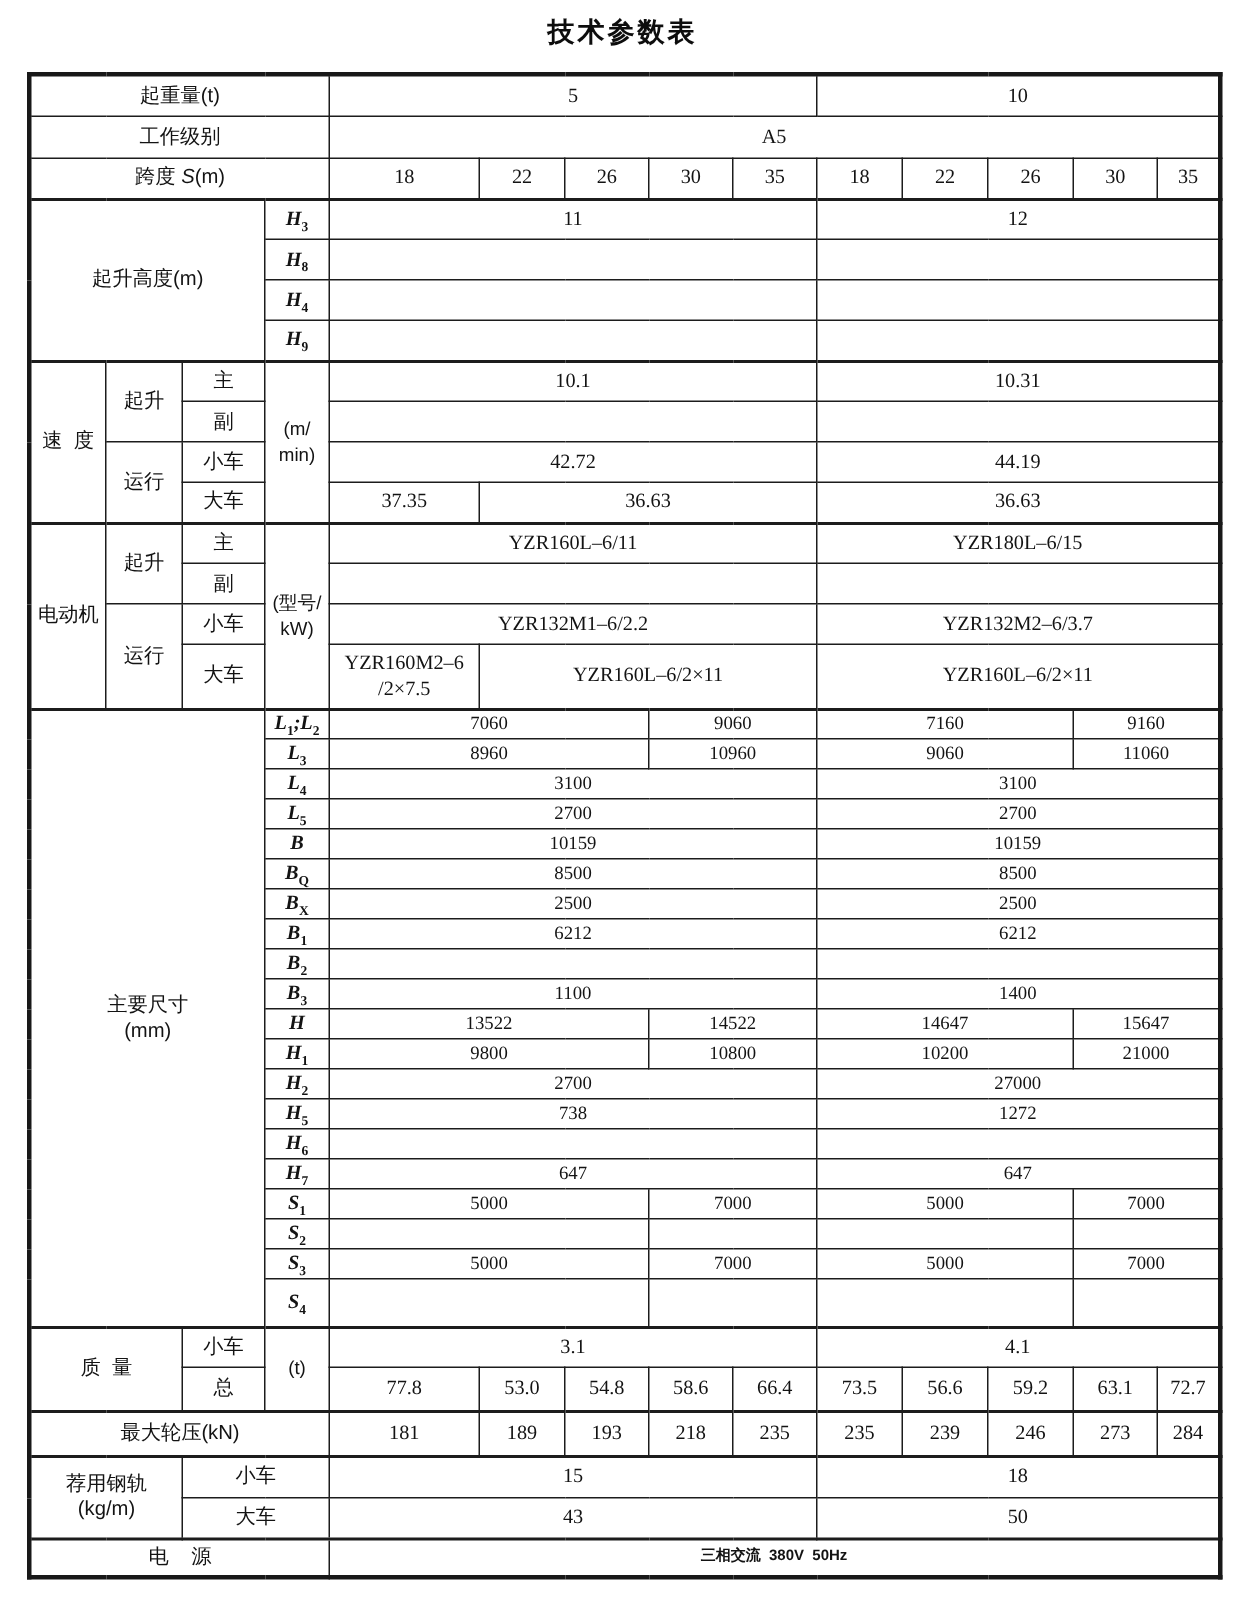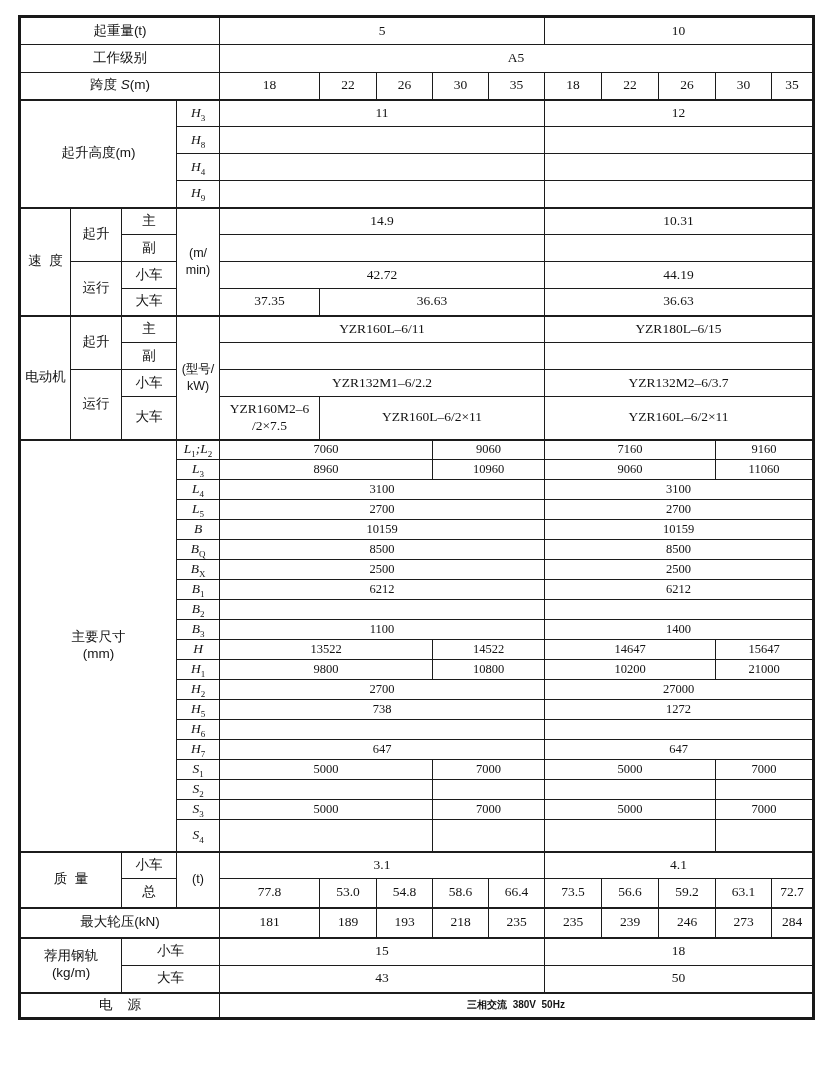--- a/index.html
+++ b/index.html
@@ -19,35 +19,36 @@
     border:3px solid #181818;
   }
   td{
     border:1px solid #1c1c1c;
     text-align:center;vertical-align:middle;
     padding:0 1px;overflow:hidden;line-height:1.25;
   }
   tr.thick td{border-top-width:2px;}
   td.lab{font-family:"Liberation Sans",sans-serif;font-weight:normal;font-size:13.5px;}
   td.paren{font-size:12.5px;line-height:1.3;}
-  td.sym{font-family:"Liberation Serif",serif;font-style:italic;font-weight:400;font-size:13.5px;}
+  td.sym{font-family:"Liberation Serif",serif;font-style:italic;font-weight:700;font-size:13.5px;}
   td.sym sub{font-style:normal;}
   td.num{font-family:"Liberation Serif",serif;font-size:13.5px;font-weight:500;}
   td.dim{font-family:"Liberation Serif",serif;font-size:12.5px;font-weight:500;}
   td.pow{font-weight:bold;font-size:10px;}
   sub{font-size:9px;line-height:0;}
   .footnote{
     margin:15px 0 0 20px;font-size:13px;font-weight:bold;color:#101010;
     letter-spacing:0.5px;
   }
 </style>
 </head>
 <body>
 
 <div class="page">
+  <div class="title">技术参数表</div>
   <table class="spec">
     <colgroup>
         <col style="width: 51px;">
         <col style="width: 51px;">
         <col style="width: 55px;">
         <col style="width: 43px;">
         <col style="width: 100px;">
         <col style="width: 57px;">
         <col style="width: 56px;">
         <col style="width: 56px;">
@@ -100,21 +101,21 @@
         <tr style="height: 27px;">
           <td class="sym">H<sub>9</sub></td>
           <td colspan="5" class="num"></td>
           <td colspan="5" class="num"></td>
         </tr>
         <tr class="thick" style="height: 27px;">
           <td rowspan="4" class="lab">速&nbsp;&nbsp;度</td>
           <td rowspan="2" class="lab">起升</td>
           <td class="lab">主</td>
           <td rowspan="4" class="lab paren">(m/<br>min)</td>
-          <td colspan="5" class="num">14.9</td>
+          <td colspan="5" class="num">10.1</td>
           <td colspan="5" class="num">10.31</td>
         </tr>
         <tr style="height: 27px;">
           <td class="lab">副</td>
           <td colspan="5" class="num"></td>
           <td colspan="5" class="num"></td>
         </tr>
         <tr style="height: 27px;">
           <td rowspan="2" class="lab">运行</td>
           <td class="lab">小车</td>

